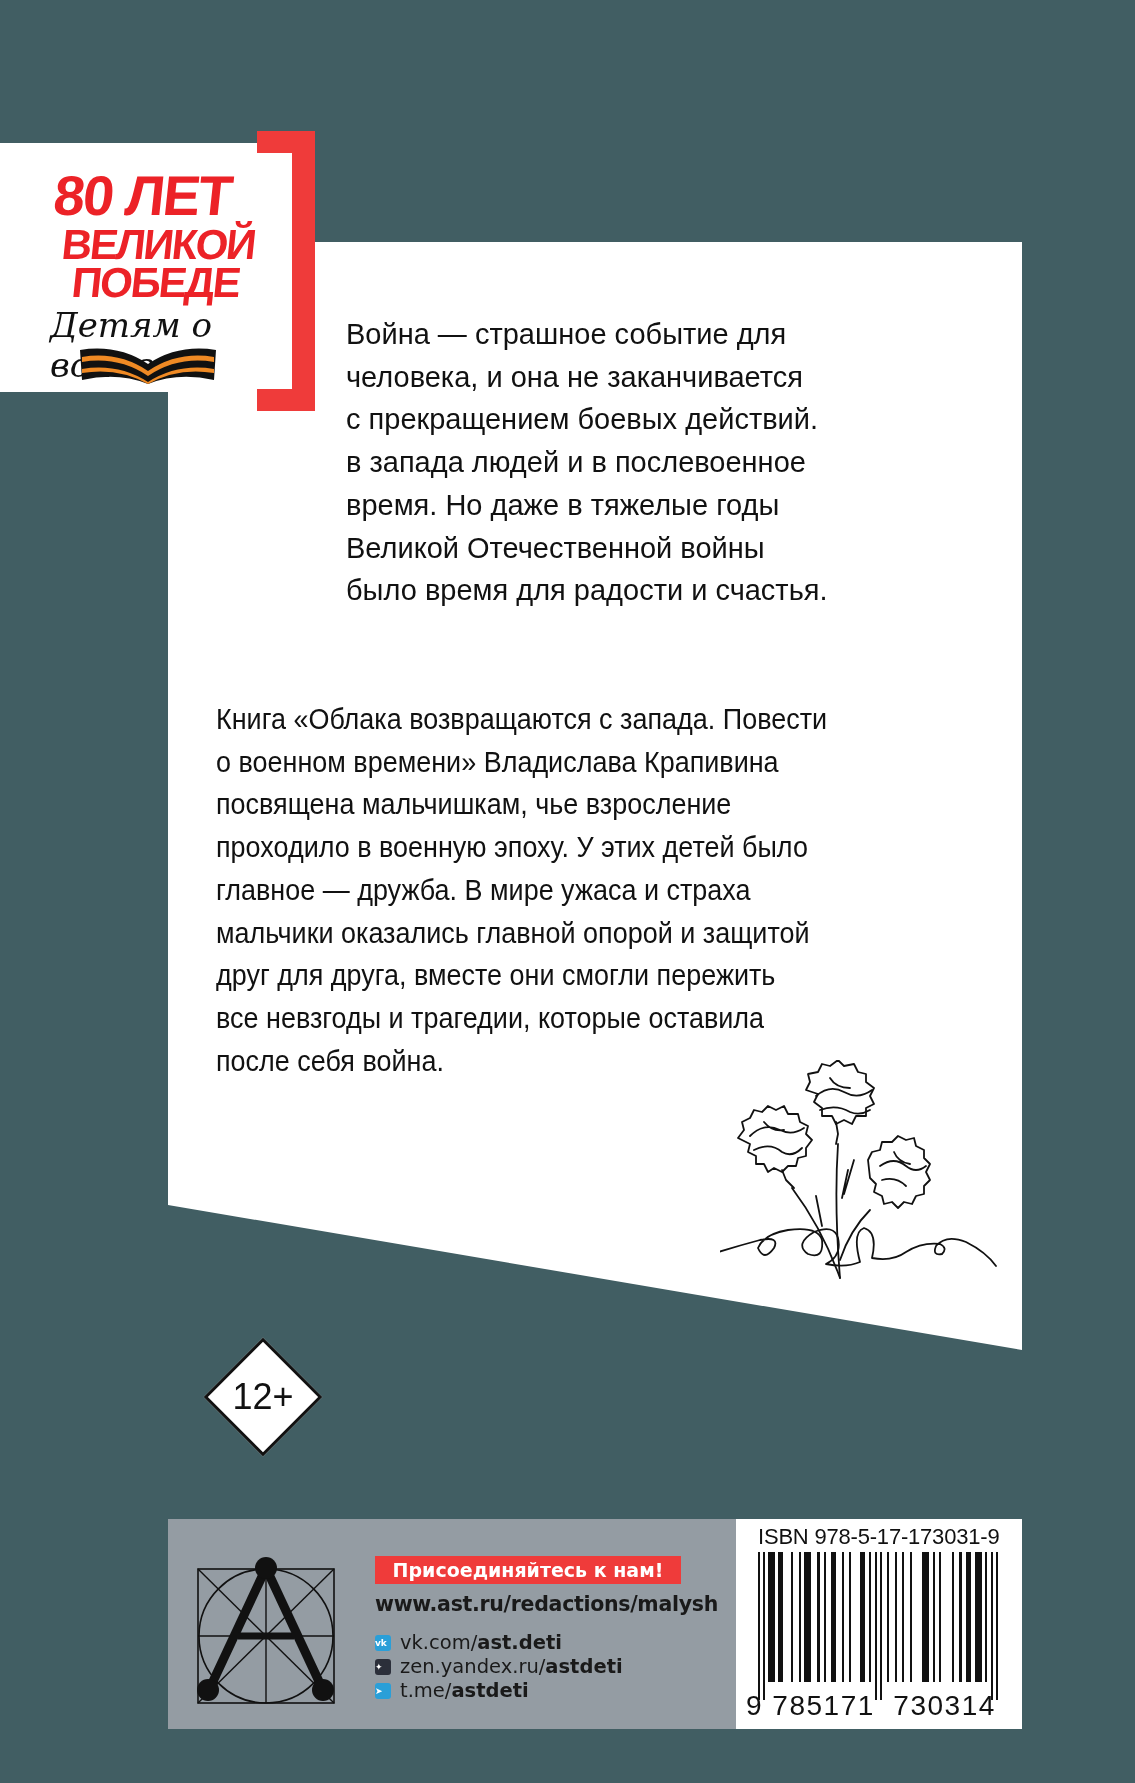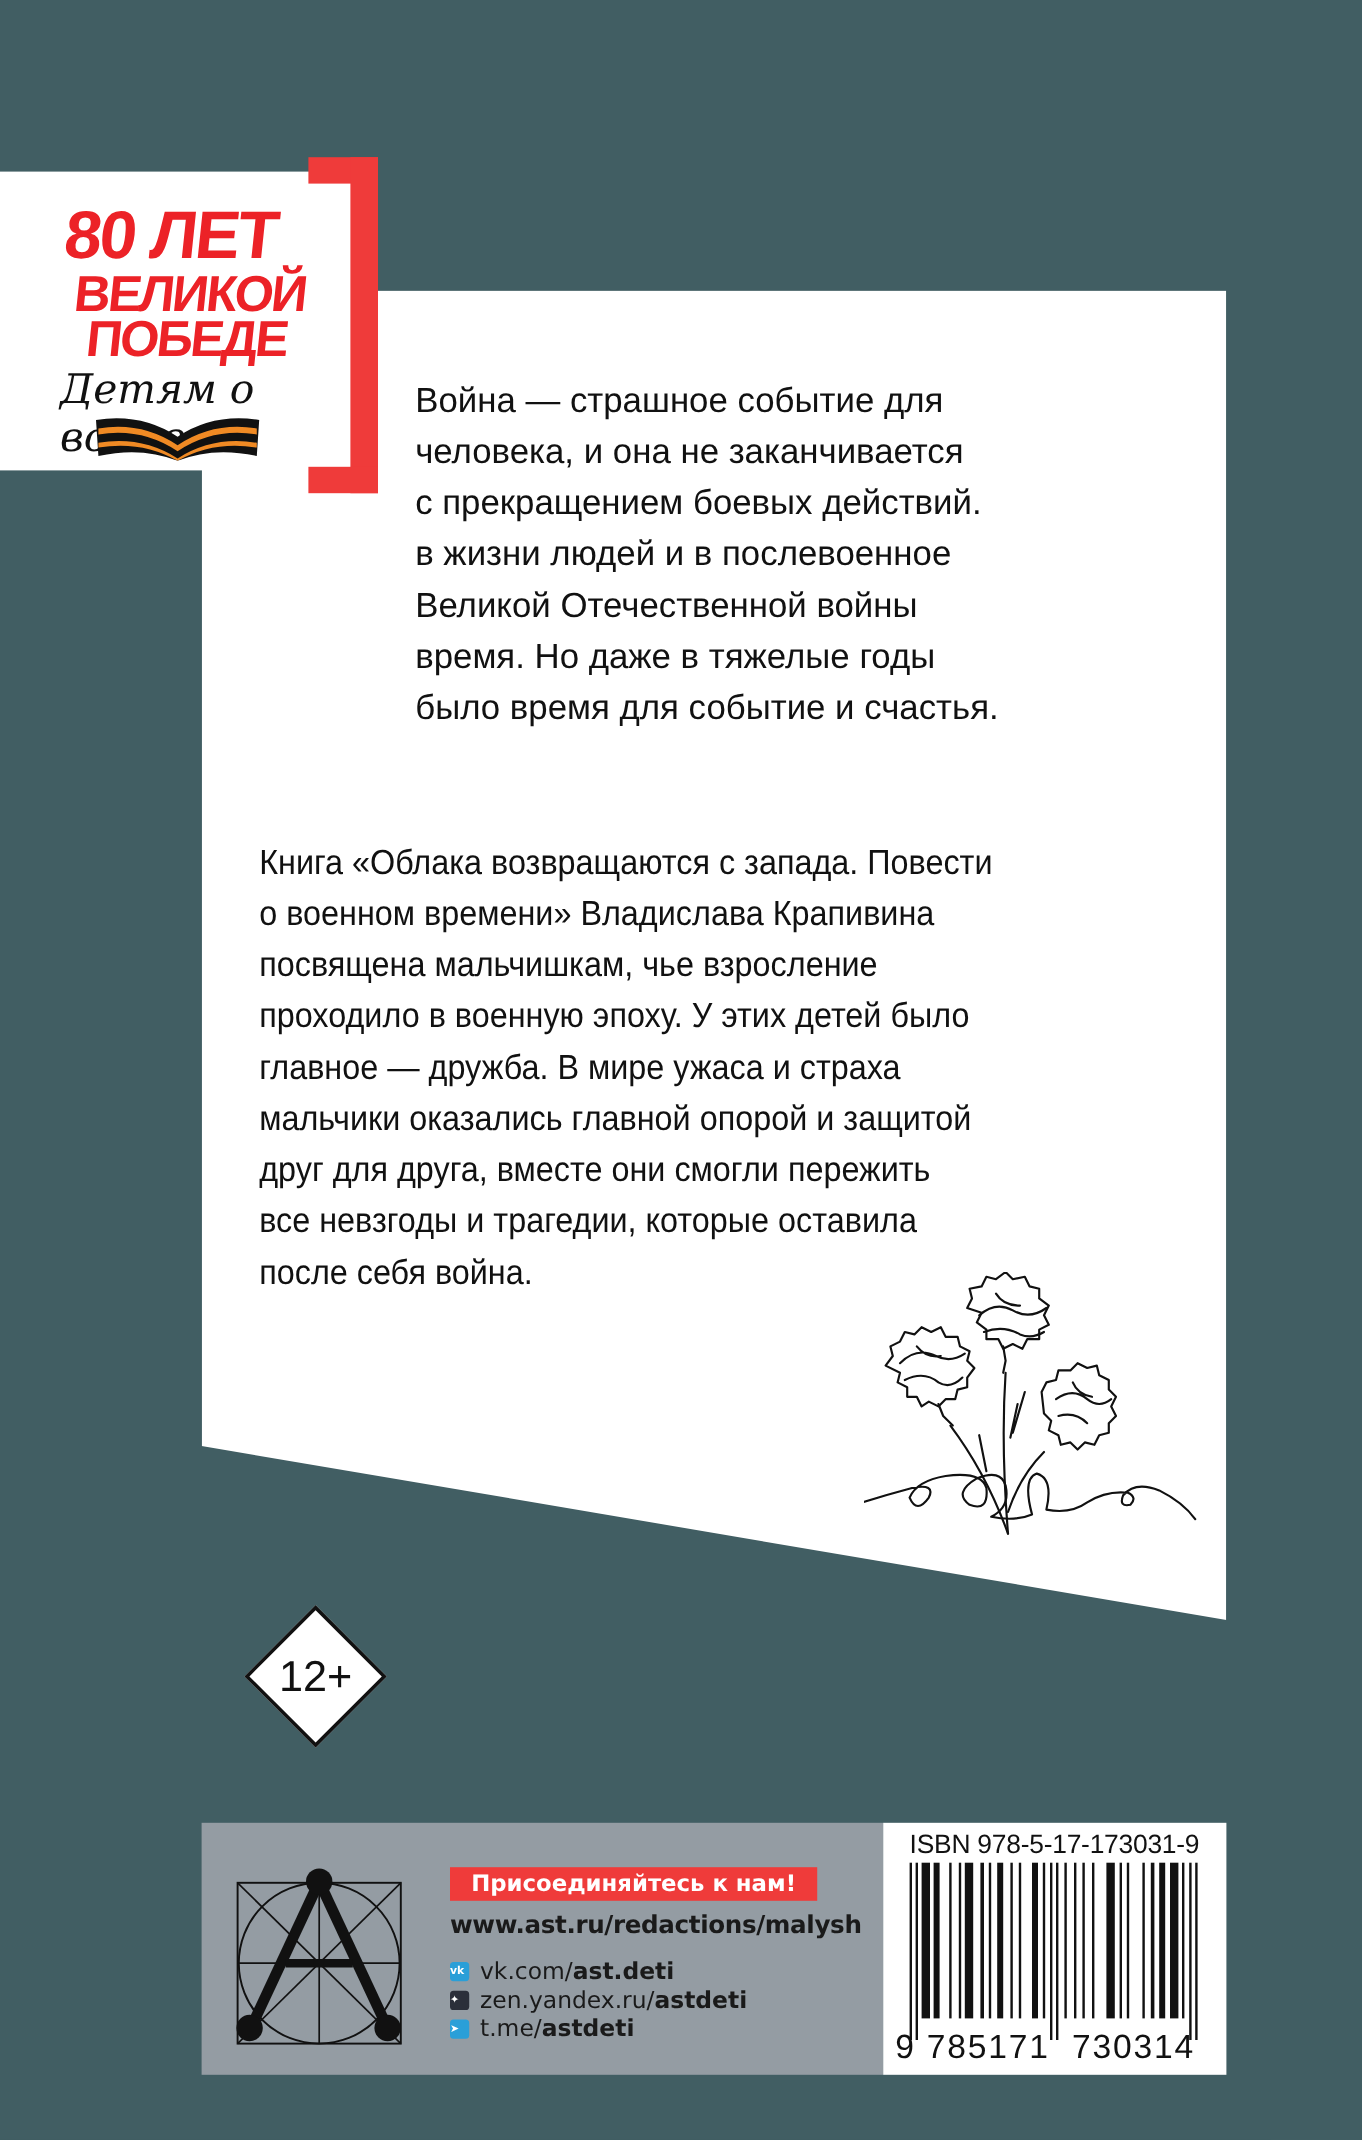--- a/index.html
+++ b/index.html
@@ -149,24 +149,24 @@
     <path d="M2 8 Q40 2 70 22 Q100 2 138 8 L136 38 Q100 30 70 42 Q40 30 4 38 Z" fill="#111"></path>
     <path d="M4 15 Q40 9 70 29 Q100 9 136 15 L136 20 Q100 14 70 34 Q40 14 4 20 Z" fill="#f08a24"></path>
     <path d="M4 27 Q40 21 70 40 Q100 21 136 27 L136 31 Q100 25 70 42 Q40 25 4 31 Z" fill="#f08a24"></path>
   </svg>
 </div>
 
 <div id="para1" class="abs body-text">
   <span class="line">Война — страшное событие для</span>
   <span class="line">человека, и она не заканчивается</span>
   <span class="line">с прекращением боевых действий.</span>
-  <span class="line">в жизни людей и в послевоенное</span>
+  <span class="line">в запада людей и в послевоенное</span>
+  <span class="line">время. Но даже в тяжелые годы</span>
   <span class="line">Великой Отечественной войны</span>
-  <span class="line">время. Но даже в тяжелые годы</span>
-  <span class="line">было время для событие и счастья.</span>
+  <span class="line">было время для радости и счастья.</span>
 </div>
 
 <div id="para2" class="abs body-text">
   <span class="line">Книга «Облака возвращаются с запада. Повести</span>
   <span class="line">о военном времени» Владислава Крапивина</span>
   <span class="line">посвящена мальчишкам, чье взросление</span>
   <span class="line">проходило в военную эпоху. У этих детей было</span>
   <span class="line">главное — дружба. В мире ужаса и страха</span>
   <span class="line">мальчики оказались главной опорой и защитой</span>
   <span class="line">друг для друга, вместе они смогли пережить</span>

